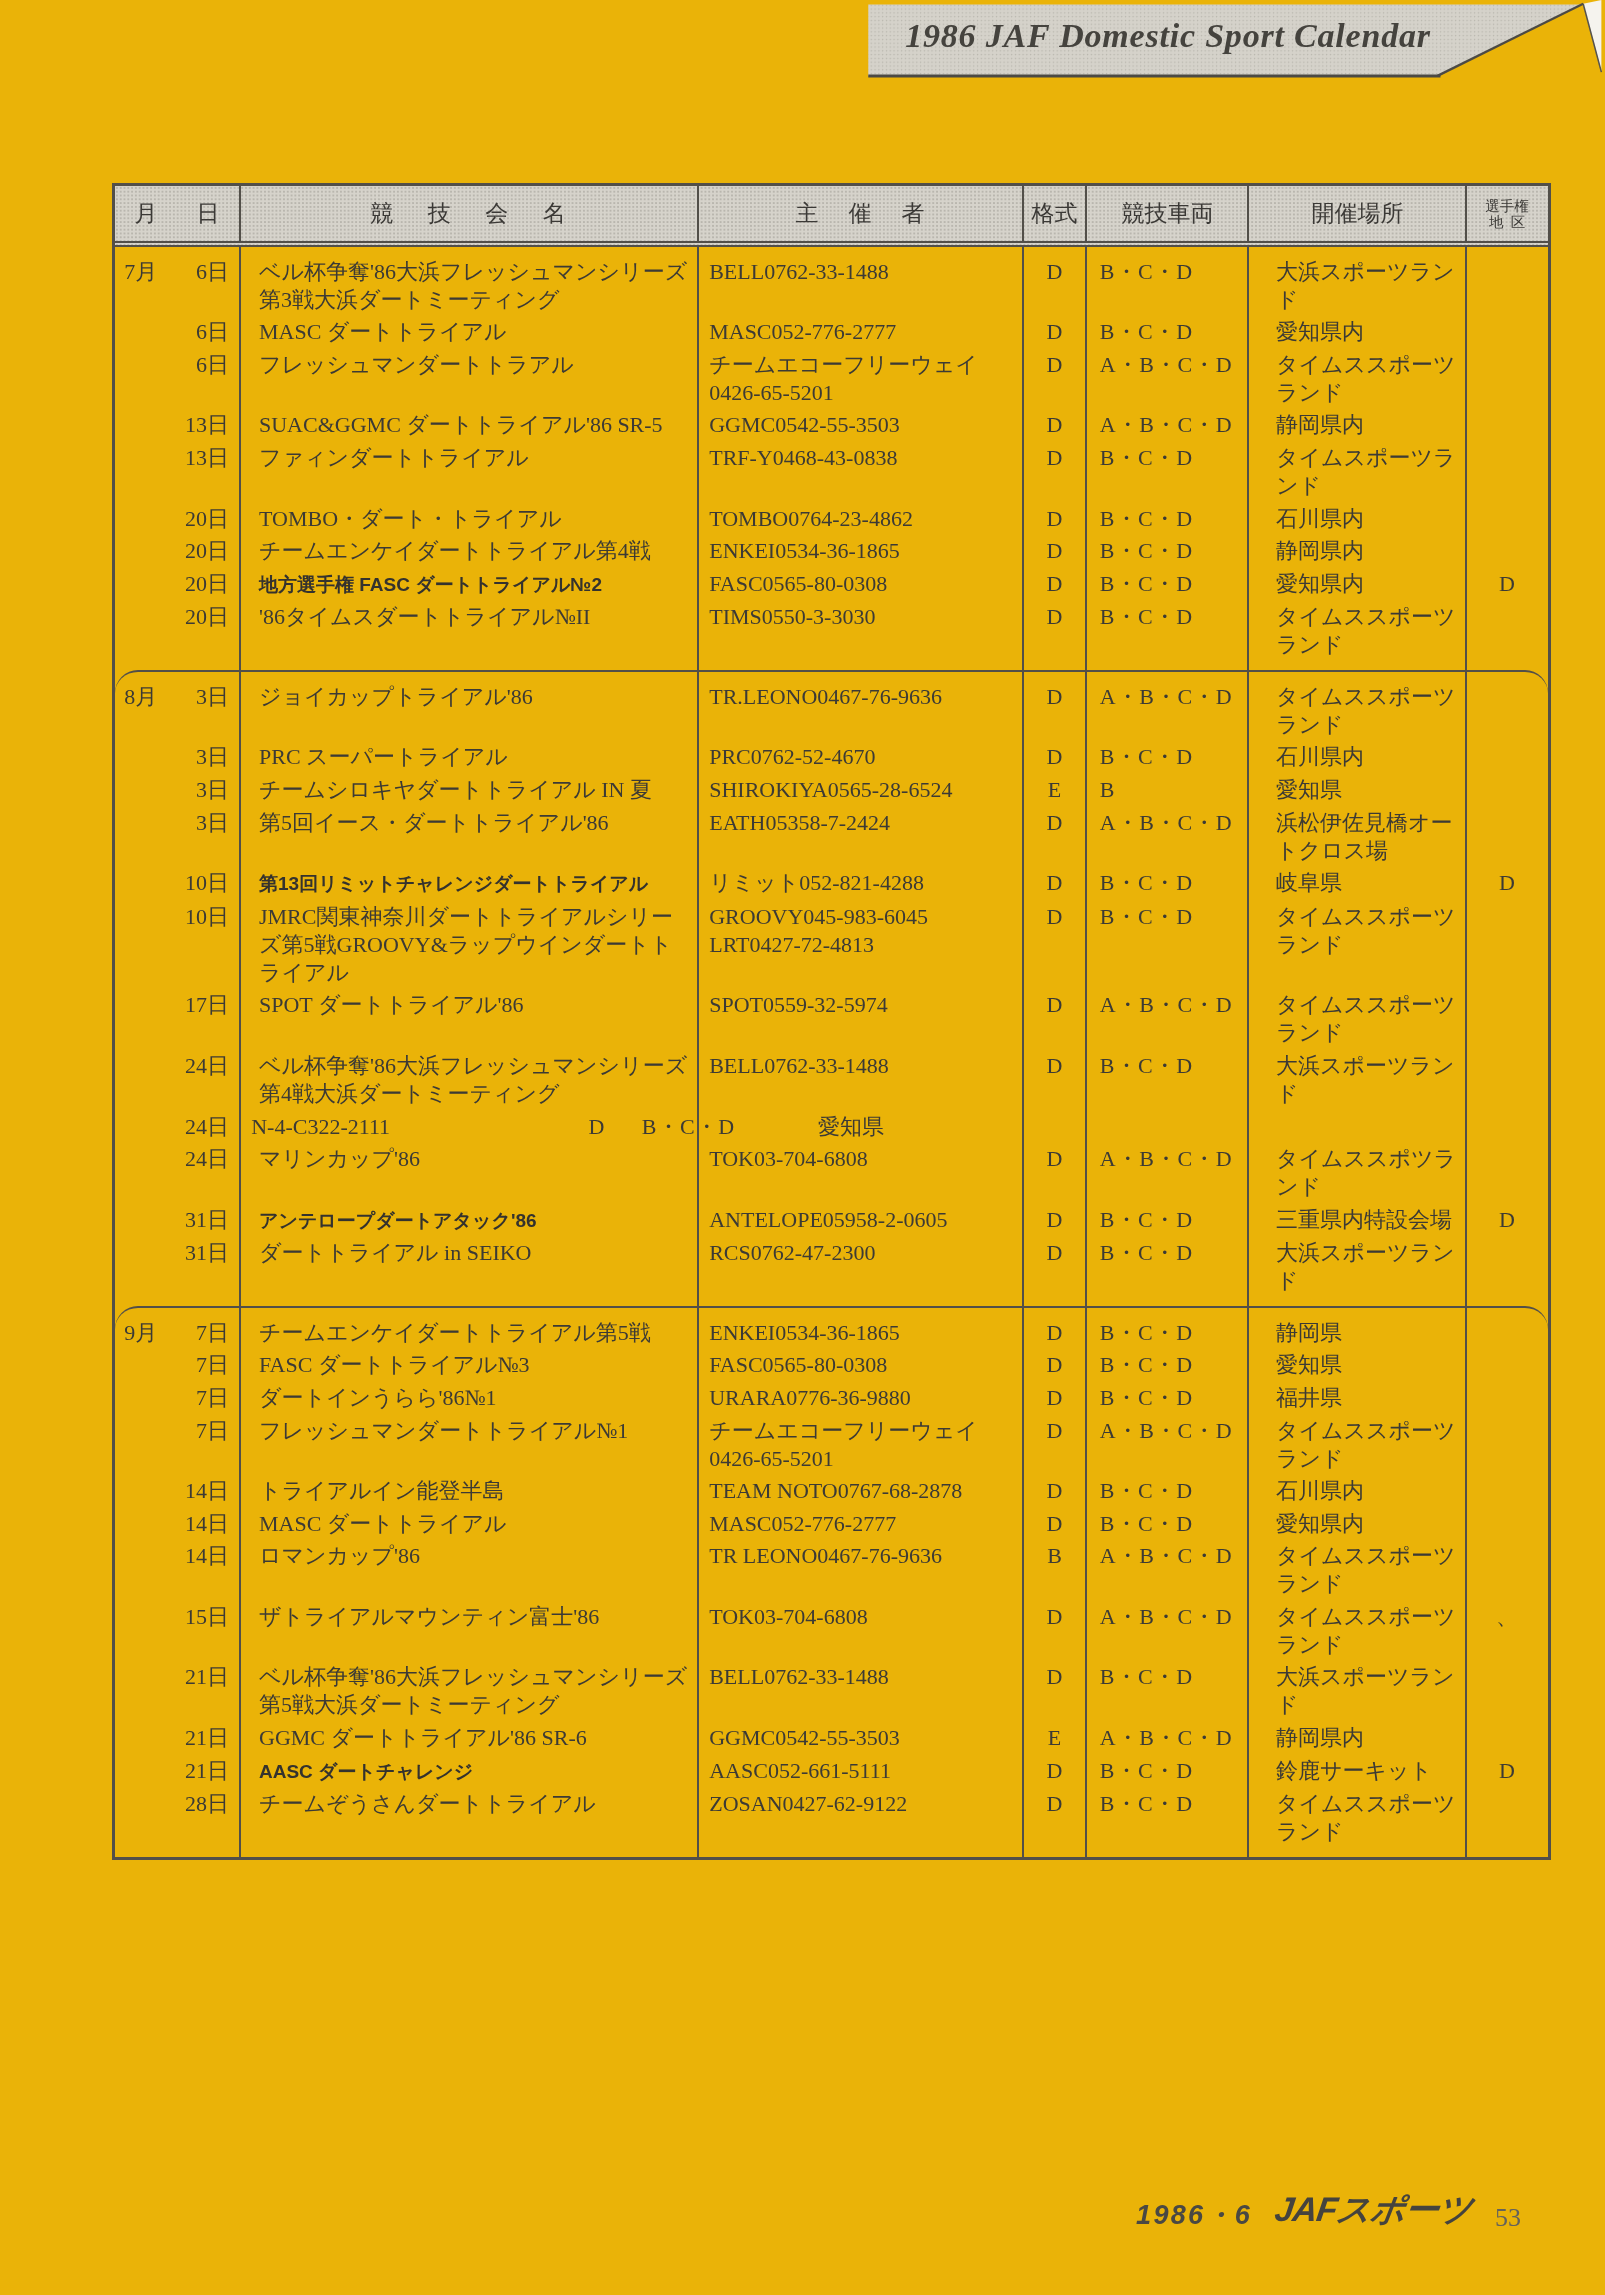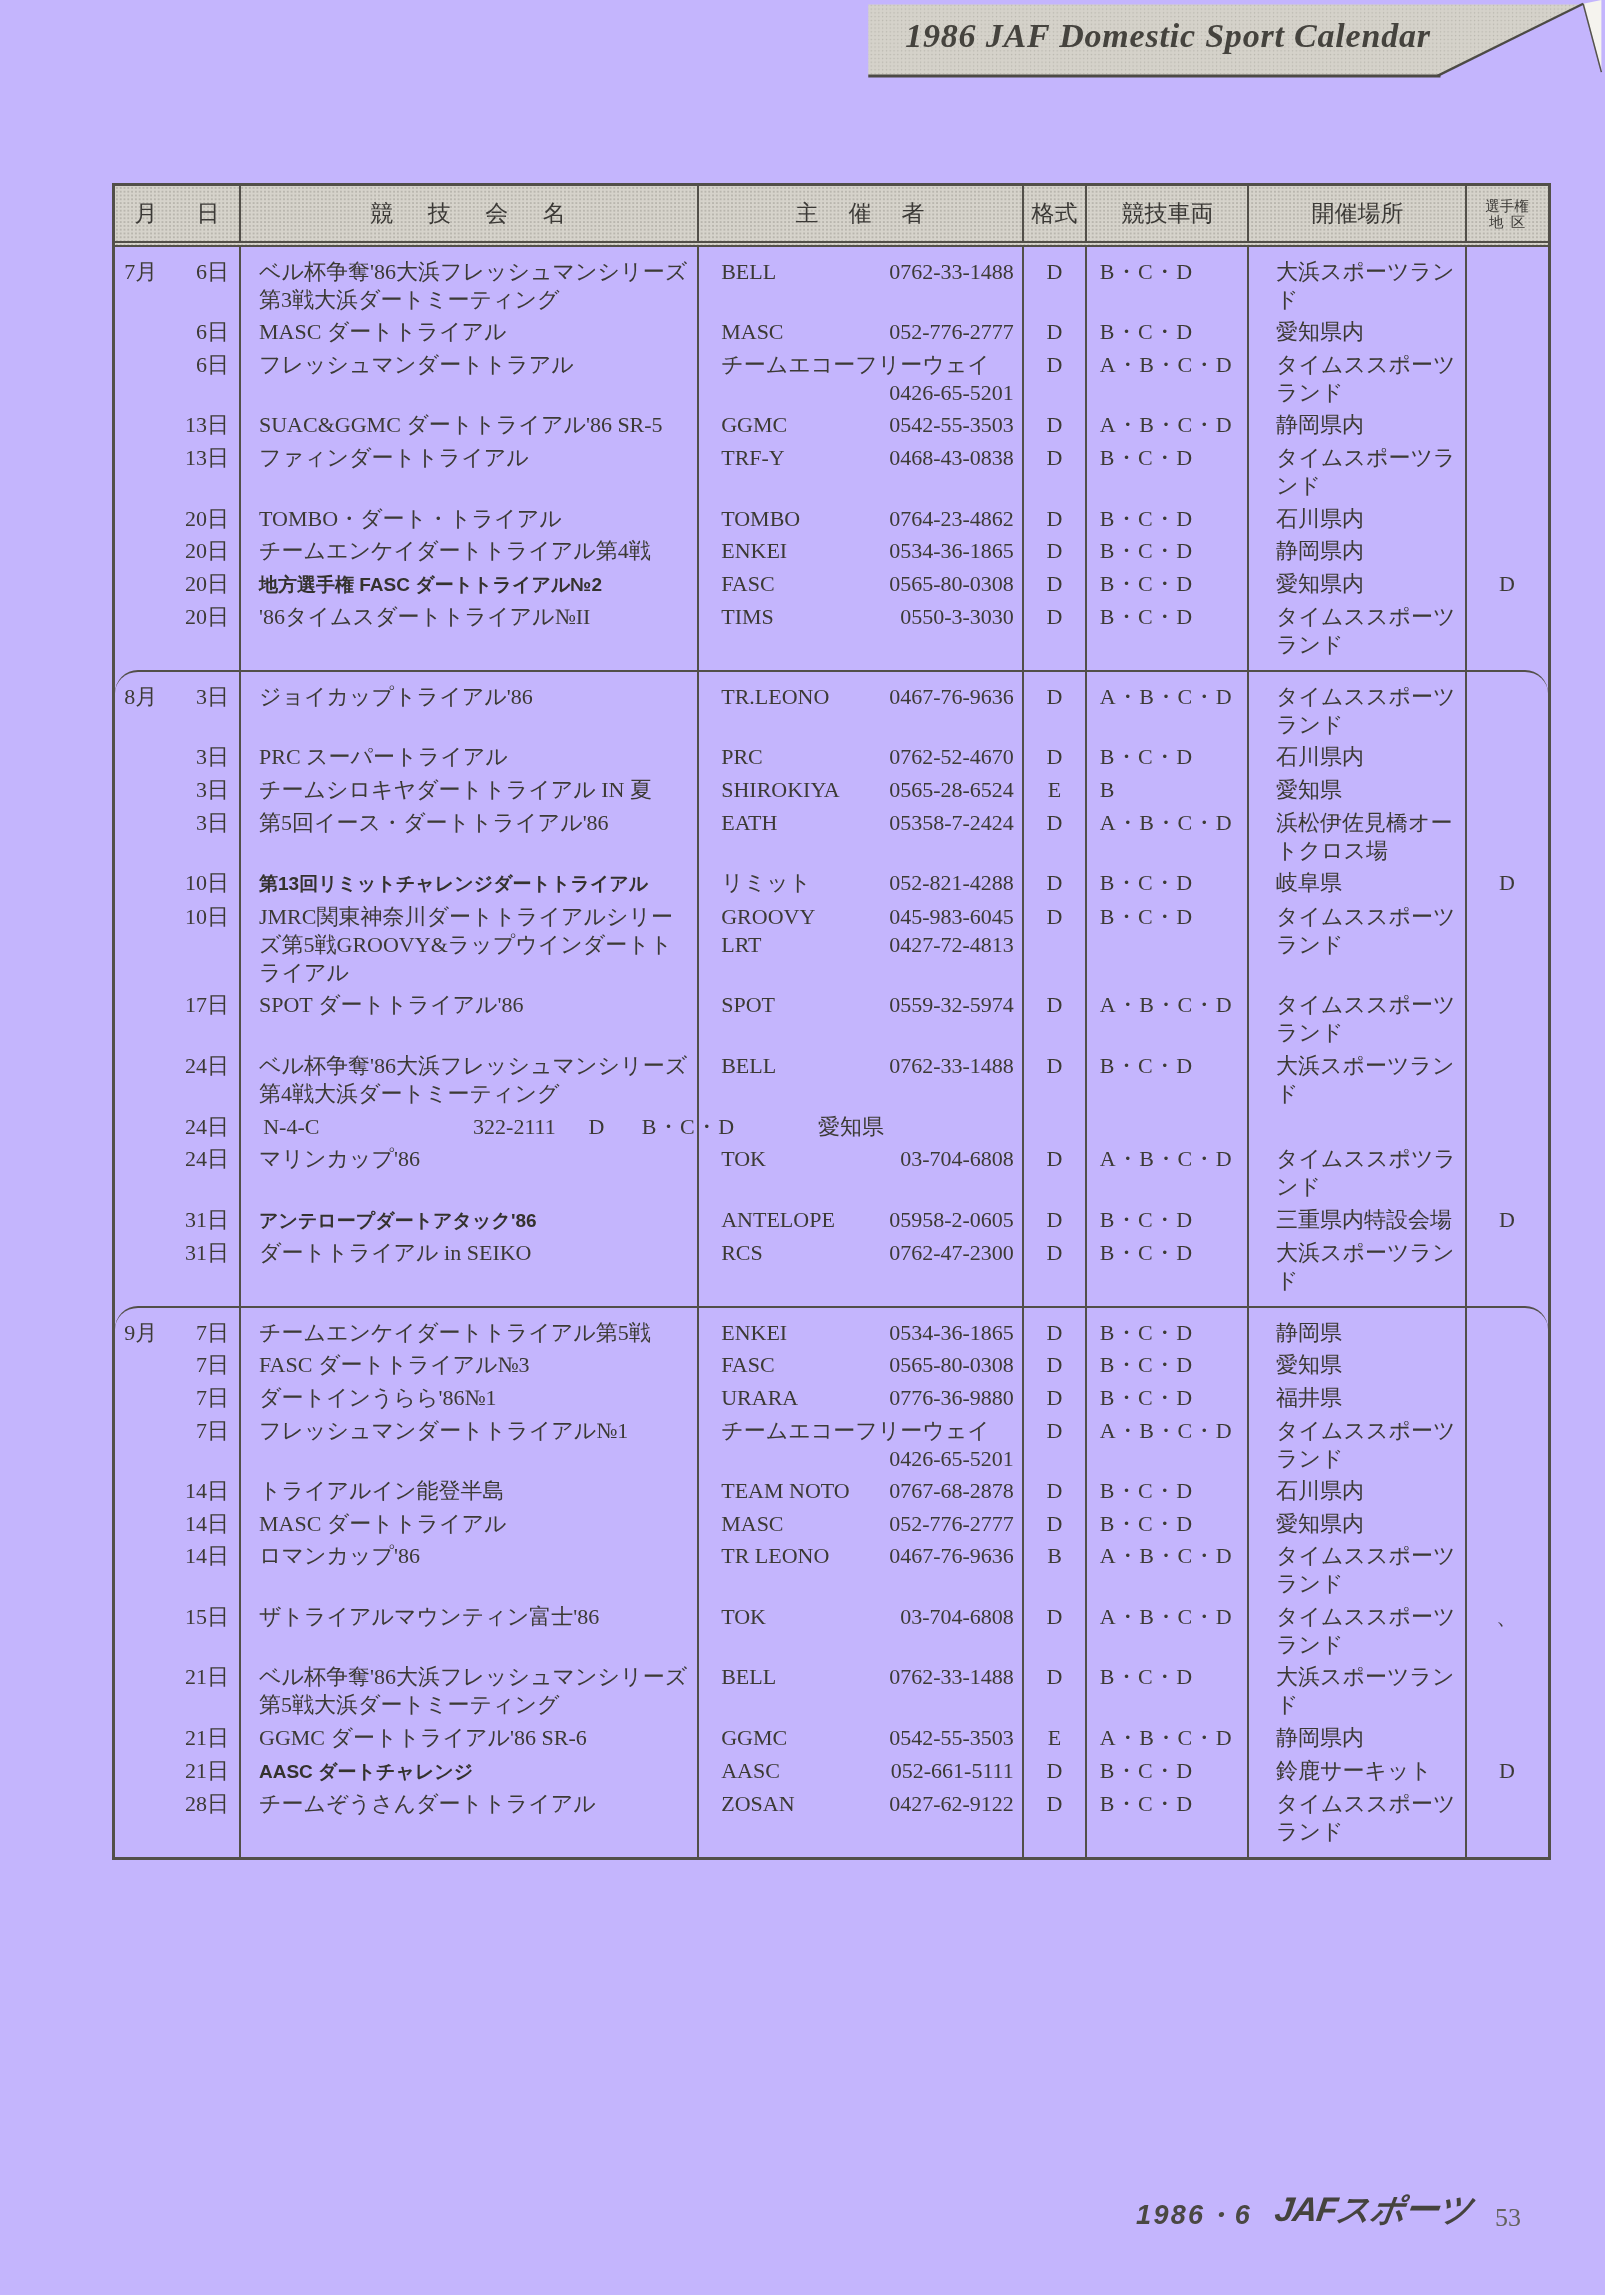--- a/index.html
+++ b/index.html
@@ -1,19 +1,19 @@
 <!DOCTYPE html>
 <html style="font-size:12.2px"><head>
 <meta charset="utf-8">
 <style>
   html,body{margin:0;padding:0;}
   .page{
     position:relative;
     width:1606px;height:2295px;
-    background:#c4b5fd;
+    background:#eab308;
     font-family:"Liberation Serif","DejaVu Serif",serif;
     color:#3c3a35;
     overflow:hidden;
   }
   
   .banner-svg{position:absolute;top:0;left:0;}
   .banner-title{
     position:absolute;top:17px;left:878px;width:580px;
     text-align:center;
     font-size:34px;font-weight:bold;font-style:italic;
@@ -52,21 +52,21 @@
   .thead{position:relative;}
   .thead .vline{top:0;bottom:0;}
   .row{display:flex;align-items:flex-start;margin-bottom:4.6px;
        font-size:22px;line-height:28px;}
   .cell{box-sizing:border-box;}
   .c-md{width:124px;display:flex;}
   .month{width:58px;padding-left:9.2px;white-space:nowrap;}
   .day{flex:1;text-align:right;padding-right:10px;white-space:nowrap;}
   .c-event{width:458px;padding-left:20px;padding-right:9.2px;}
   .c-org{width:326px;padding-left:12.2px;padding-right:9.2px;}
-  .org-line{display:flex;justify-content:space-between;margin-left:12px;}
+  .org-line{display:flex;}
   .org-name{white-space:nowrap;}
   .phone{text-align:right;white-space:nowrap;}
   .c-grade{width:63px;text-align:center;}
   .c-veh{width:163px;padding-left:13.7px;letter-spacing:0.8px;}
   .c-venue{width:217px;padding-left:27px;padding-right:7.6px;}
   .c-dist{flex:1;text-align:center;}
   .bold-event{
     font-family:"Liberation Sans","DejaVu Sans",sans-serif;
     font-weight:bold;font-size:19px;color:#34322e;
   }

